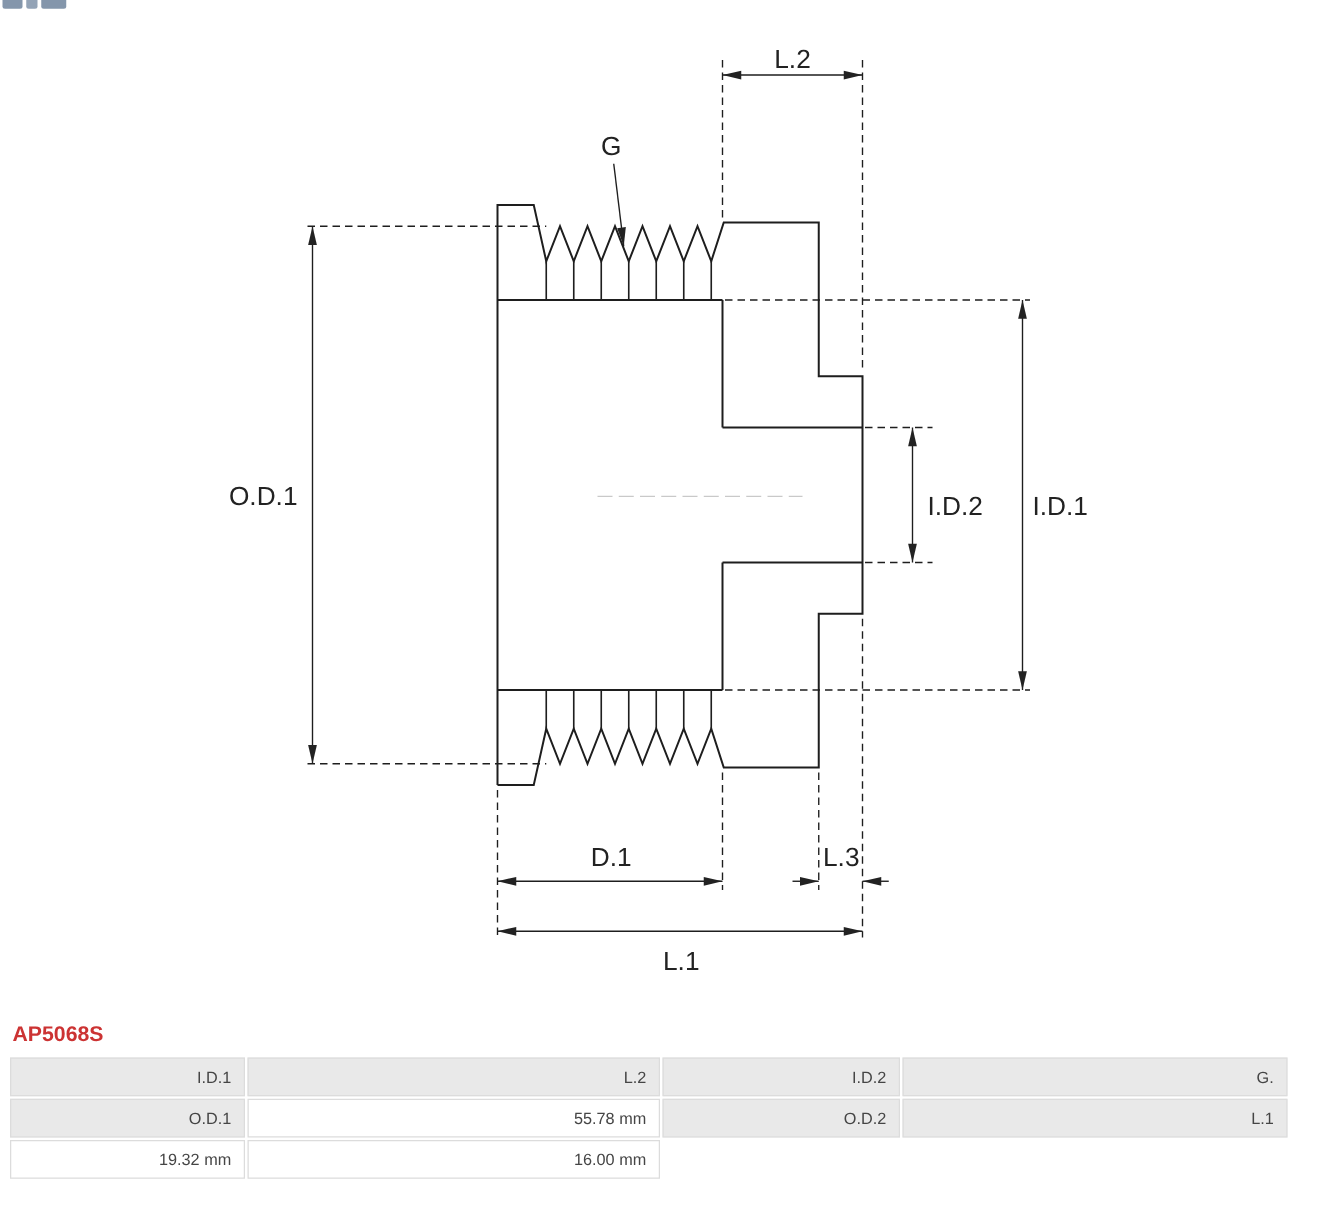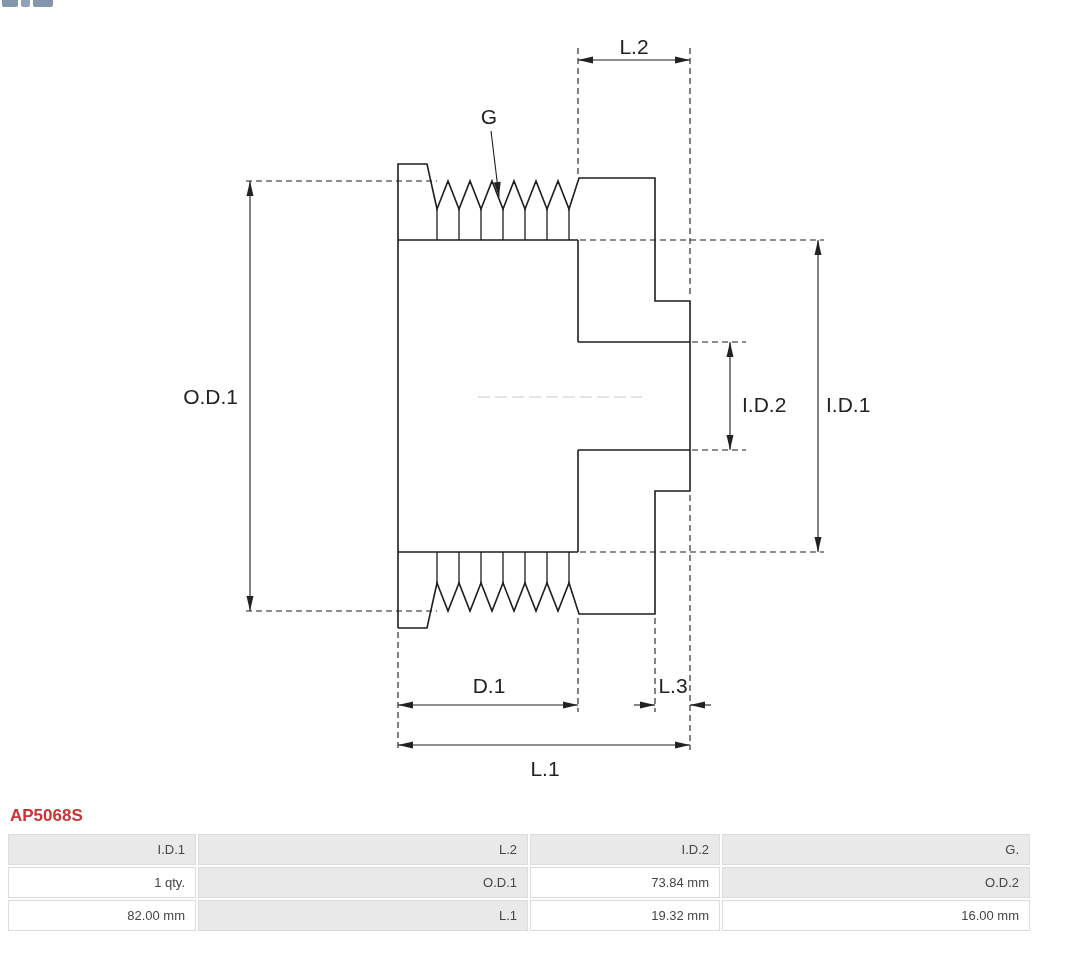--- a/index.html
+++ b/index.html
@@ -15,21 +15,21 @@
   .logo-fragment span { display:block; height:7px; background:#8496ab; border-radius:0 0 2px 2px; }
   .logo-fragment span:nth-child(1){ width:16px; }
   .logo-fragment span:nth-child(2){ width:9px; background:#93a3b6; }
   .logo-fragment span:nth-child(3){ width:20px; }
 
   .drawing { display:block; }
 
   .dim-label { font-size:21px; fill:#222222; font-family:"Liberation Sans", sans-serif; }
 
   .part-number {
-    margin:6px 0 8px 10px;
+    margin:18px 0 8px 10px;
     font-size:17px; font-weight:bold; color:#cc3333;
   }
 
   .spec-table {
     margin:0 8px;
     display:grid;
     grid-template-columns:188px 330px 190px 1fr;
     gap:2px;
   }
   .cell {
@@ -105,25 +105,23 @@
 
   <div class="part-number">AP5068S</div>
 
   <div class="spec-table">
 
     <div class="cell label">I.D.1</div>
     <div class="cell label">L.2</div>
 
     <div class="cell label">I.D.2</div>
     <div class="cell label">G.</div>
-    <div class="cell value">1 qty.</div>
 
     <div class="cell label">O.D.1</div>
-    <div class="cell value">73.84 mm</div>
+    <div class="cell value">55.78 mm</div>
     <div class="cell label">O.D.2</div>
-    <div class="cell value">82.00 mm</div>
 
     <div class="cell label">L.1</div>
     <div class="cell value">19.32 mm</div>
     <div class="cell value">16.00 mm</div>
   </div>
 
 </div>
 
 </body></html>

